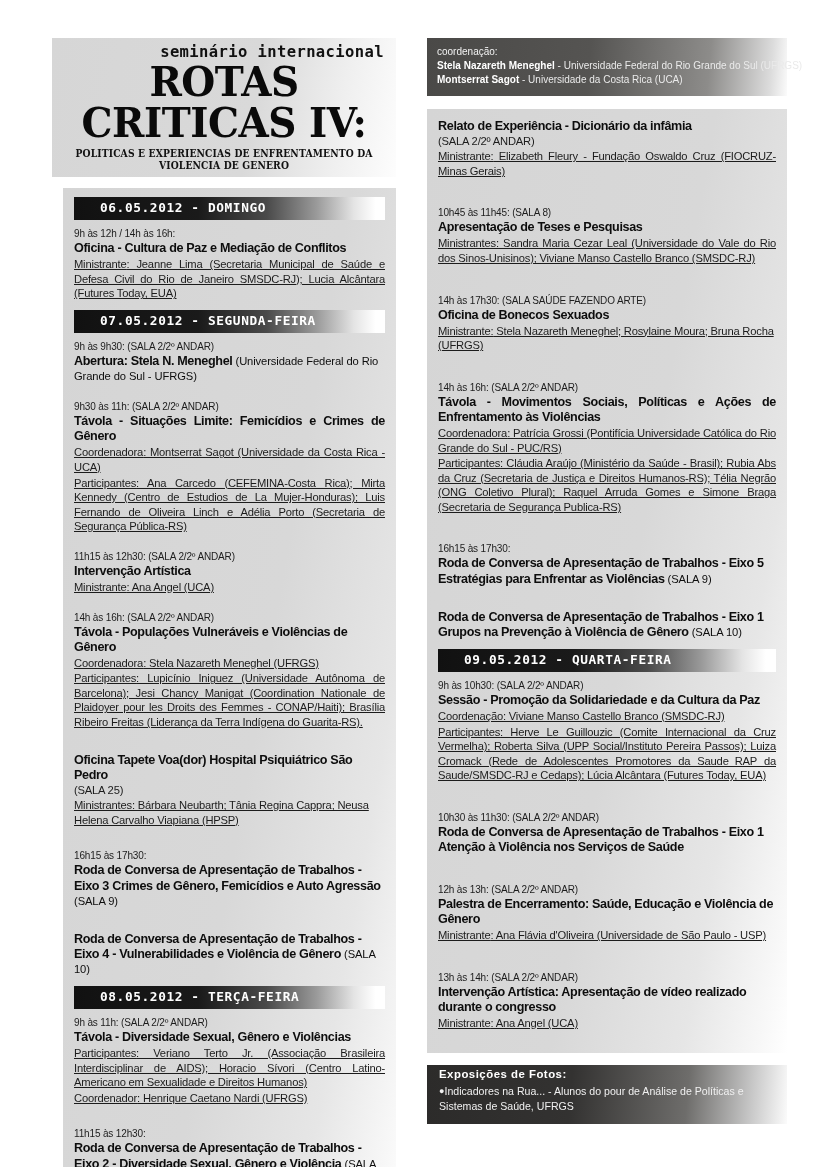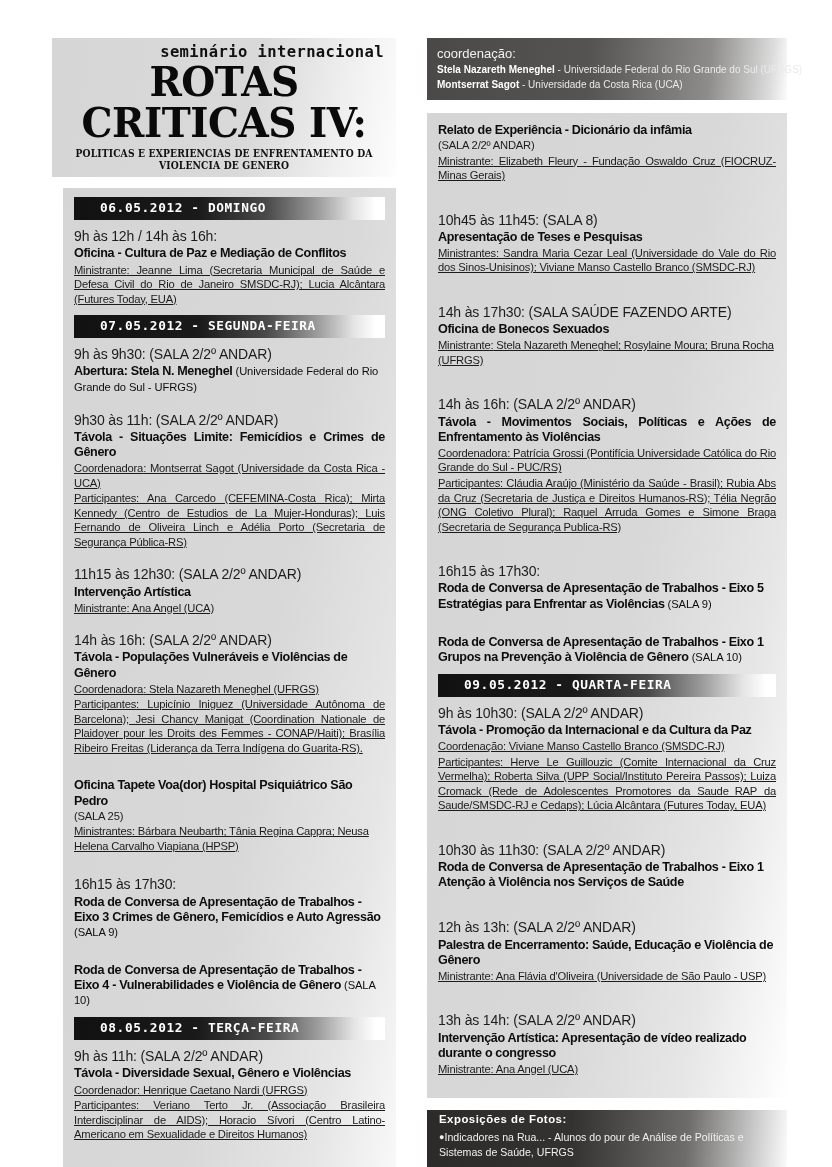--- a/index.html
+++ b/index.html
@@ -82,21 +82,21 @@
   
   .coord-panel {
     background: linear-gradient(95deg, #4a4947 0%, #555452 45%, #8d8c8a 78%, #dcdcdc 95%, #fbfbfb 100%);
     color: #ffffff;
     padding: 7px 10px 8px 10px;
     box-sizing: border-box;
     margin-bottom: 13px;
     font-size: 10px;
     line-height: 1.42;
   }
-  .coord-label { font-size: 13px; color: #f2f2f2; }
+  .coord-label { font-size: 10px; color: #f2f2f2; }
   .coord-line { white-space: nowrap; font-size: 10px; }
   .coord-line b { font-weight: bold; color: #ffffff; }
   .coord-line span { color: #eaeaea; }
 
   
   .panel {
     background: linear-gradient(100deg, #d5d5d5 0%, #d8d8d8 55%, #e6e6e6 80%, #f7f7f7 94%, #ffffff 100%);
     padding: 9px 11px 22px 11px;
     box-sizing: border-box;
   }
@@ -114,21 +114,21 @@
     margin: 9px 0 7px 0;
     line-height: 1.25;
   }
   .date-banner.first { margin-top: 2px; }
 
   
   .entry { margin-bottom: 9px; }
   .entry:last-child { margin-bottom: 0; }
 
   .time {
-    font-size: 14px;
+    font-size: 10px;
     color: #1c1c1c;
     line-height: 1.3;
     letter-spacing: -0.15px;
   }
   .etitle {
     font-size: 12.6px;
     font-weight: bold;
     color: #0d0d0d;
     line-height: 1.2;
     letter-spacing: -0.35px;
@@ -272,22 +272,22 @@
 
       <div class="entry">
         <div class="etitle"><span>Roda de Conversa de Apresentação de Trabalhos - Eixo 4 - Vulnerabilidades e Violência de Gênero</span><span class="roomlight"> (SALA 10)</span></div>
       </div>
 
       <div class="date-banner">08.05.2012  -  TERÇA-FEIRA</div>
 
       <div class="entry">
         <div class="time">9h às 11h:  (SALA 2/2º ANDAR)</div>
         <div class="etitle">Távola - Diversidade Sexual, Gênero e Violências</div>
+        <div class="esub just"><span class="role">Participantes</span><span>: Veriano Terto Jr.  (Associação Brasileira Interdisciplinar de AIDS); Horacio Sívori  (Centro Latino-Americano em Sexualidade e Direitos Humanos)</span></div>
         <div class="esub"><span class="role">Coordenador</span><span>: Henrique Caetano Nardi (UFRGS)</span></div>
-        <div class="esub just"><span class="role">Participantes</span><span>: Veriano Terto Jr.  (Associação Brasileira Interdisciplinar de AIDS); Horacio Sívori  (Centro Latino-Americano em Sexualidade e Direitos Humanos)</span></div>
       </div>
 
       <div class="spacer-md"></div>
 
       <div class="entry">
         <div class="time">11h15 às 12h30:</div>
         <div class="etitle"><span>Roda de Conversa de Apresentação de Trabalhos - Eixo 2 - Diversidade Sexual, Gênero e Violência</span><span class="roomlight">  (SALA 9)</span></div>
       </div>
 
       <div class="spacer-md"></div>
@@ -348,21 +348,21 @@
       <div class="spacer-md"></div>
 
       <div class="entry">
         <div class="etitle"><span>Roda de Conversa de Apresentação de Trabalhos - Eixo 1 Grupos na Prevenção à Violência de Gênero</span><span class="roomlight">  (SALA 10)</span></div>
       </div>
 
       <div class="date-banner">09.05.2012  -  QUARTA-FEIRA</div>
 
       <div class="entry">
         <div class="time">9h às 10h30:    (SALA 2/2º ANDAR)</div>
-        <div class="etitle">Távola - Promoção da Internacional e da Cultura da Paz</div>
+        <div class="etitle">Sessão - Promoção da Solidariedade e da Cultura da Paz</div>
         <div class="esub"><span class="role">Coordenação</span><span>: Viviane Manso Castello Branco (SMSDC-RJ)</span></div>
         <div class="esub just"><span class="role">Participantes</span><span>: Herve Le Guillouzic (Comite Internacional da Cruz Vermelha); Roberta Silva (UPP Social/Instituto Pereira Passos); Luiza Cromack (Rede de Adolescentes Promotores da Saude_RAP da Saude/SMSDC-RJ e Cedaps); Lúcia Alcântara (Futures Today, EUA)</span></div>
       </div>
 
       <div class="spacer-lg"></div>
 
       <div class="entry">
         <div class="time">10h30 às 11h30:    (SALA 2/2º ANDAR)</div>
         <div class="etitle">Roda de Conversa de Apresentação de Trabalhos - Eixo 1 Atenção à Violência nos Serviços de Saúde</div>
       </div>

